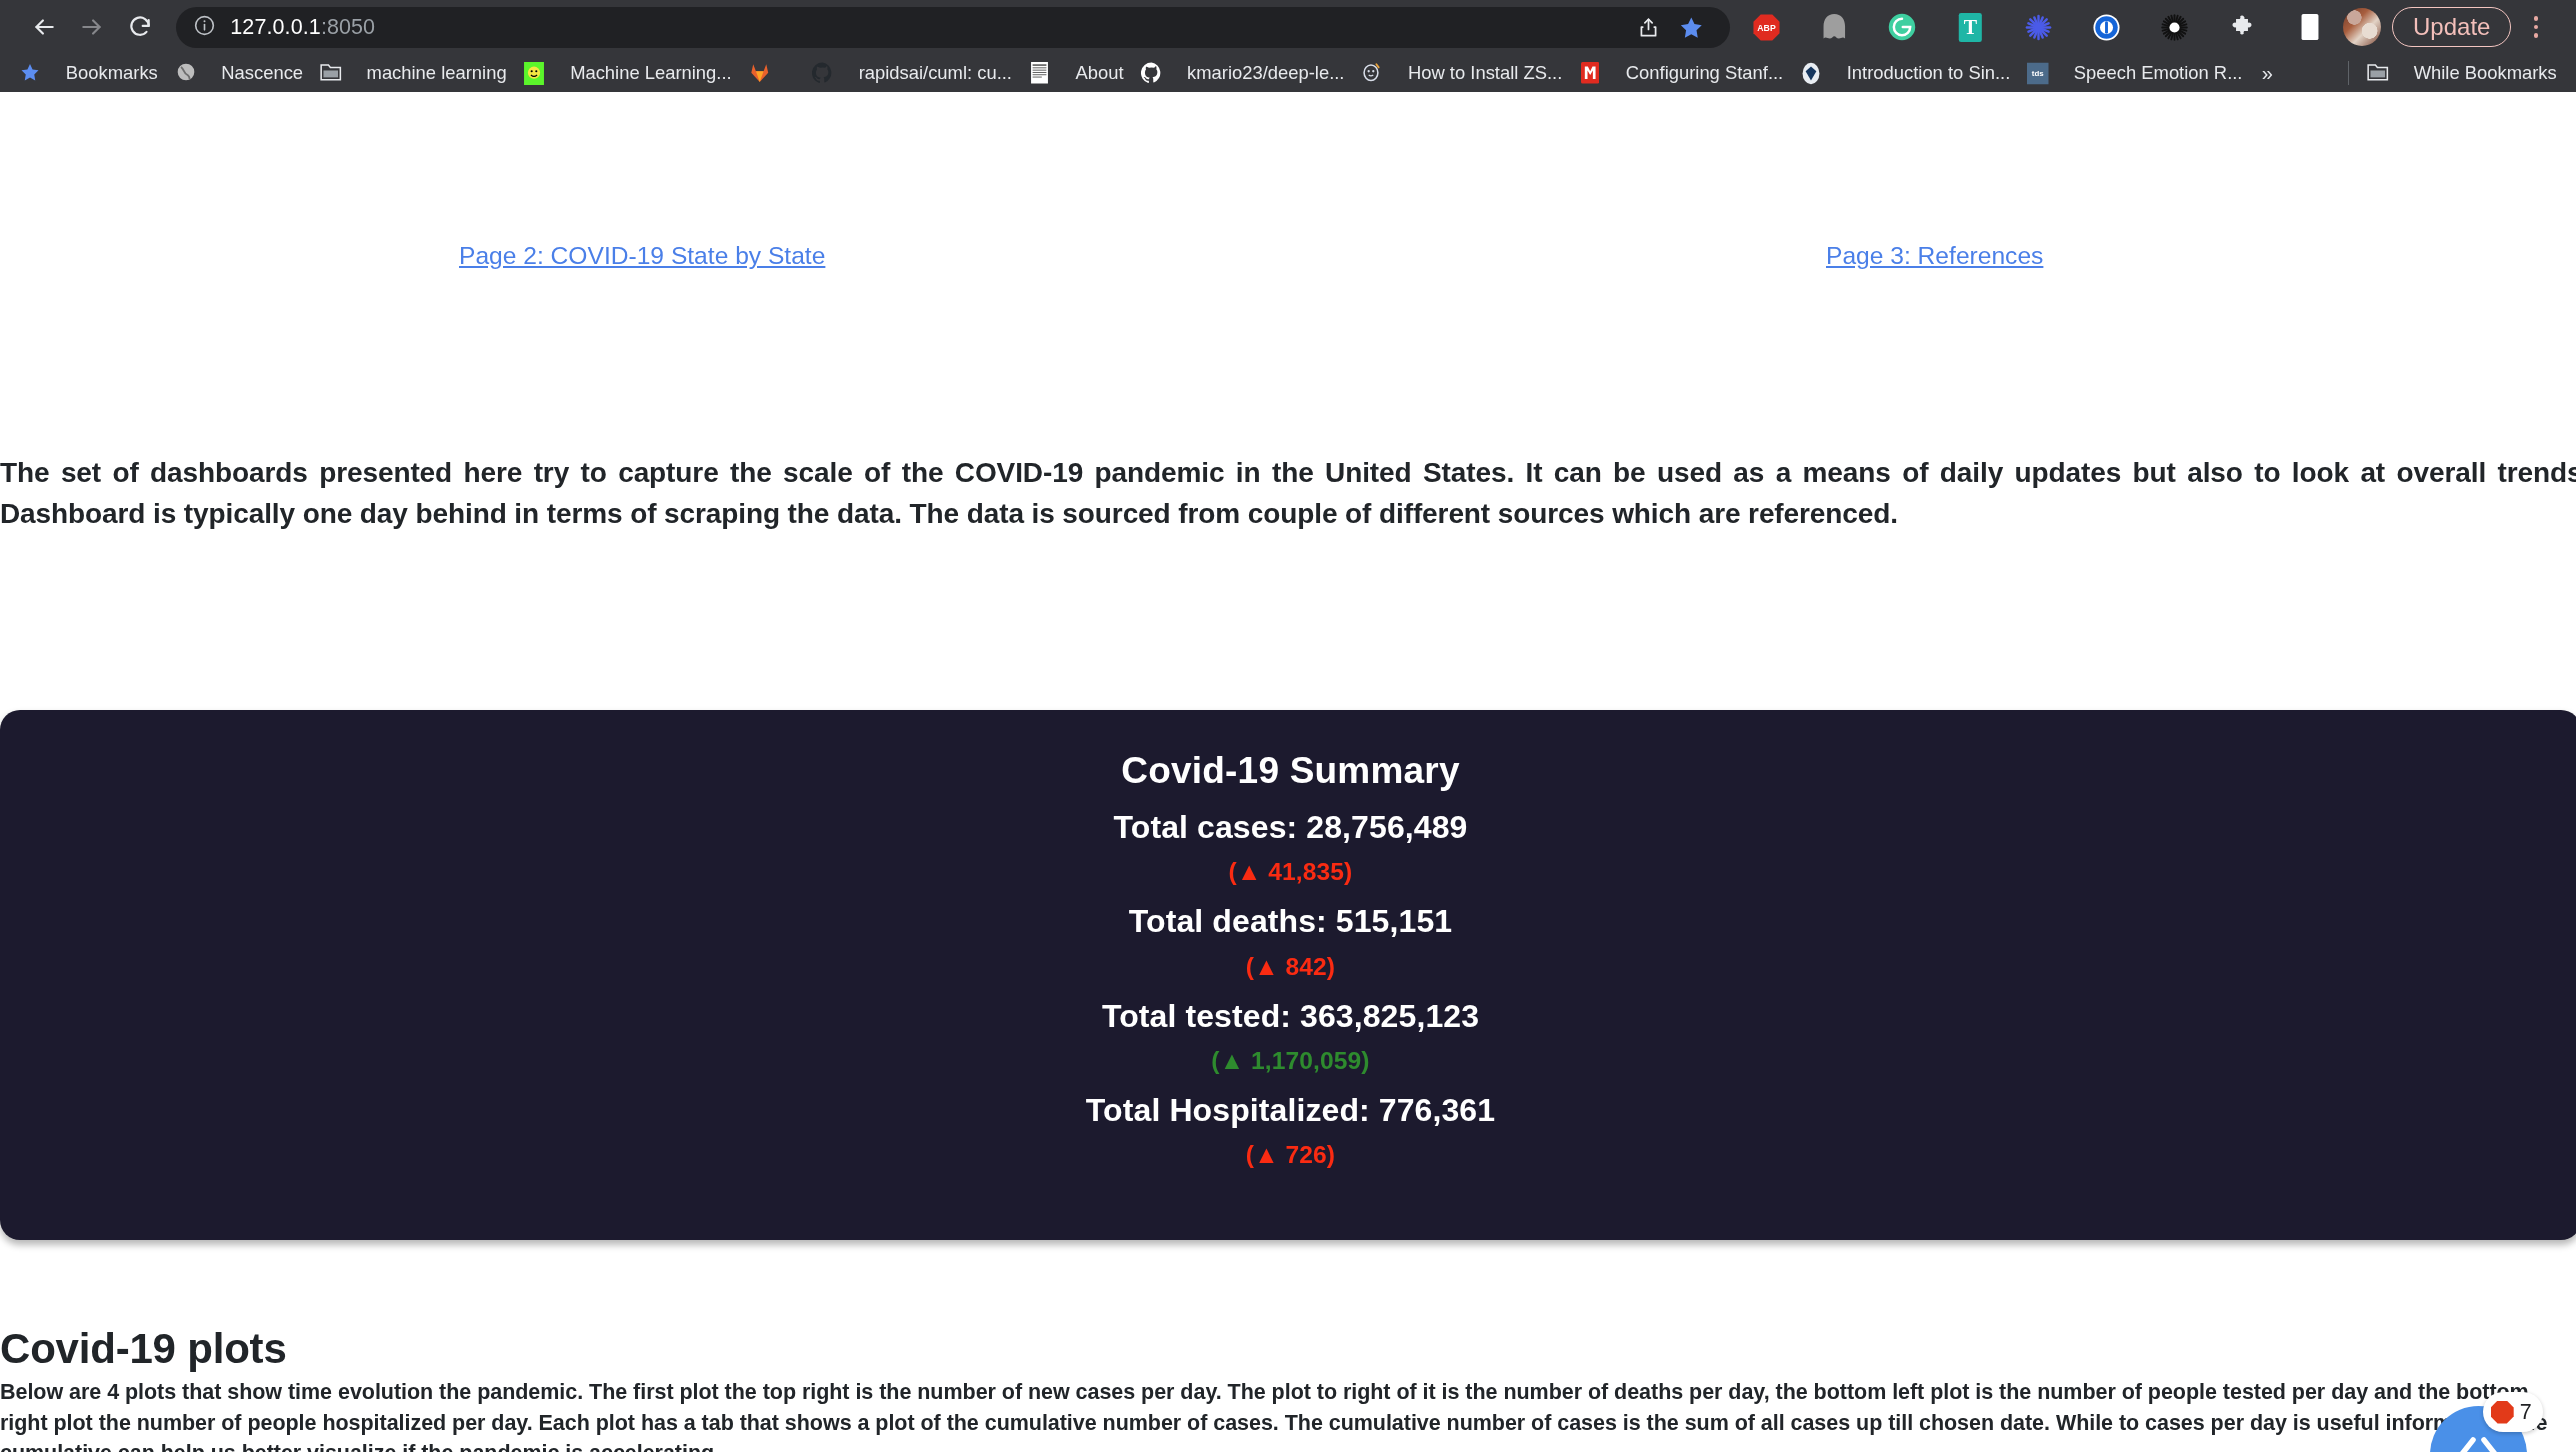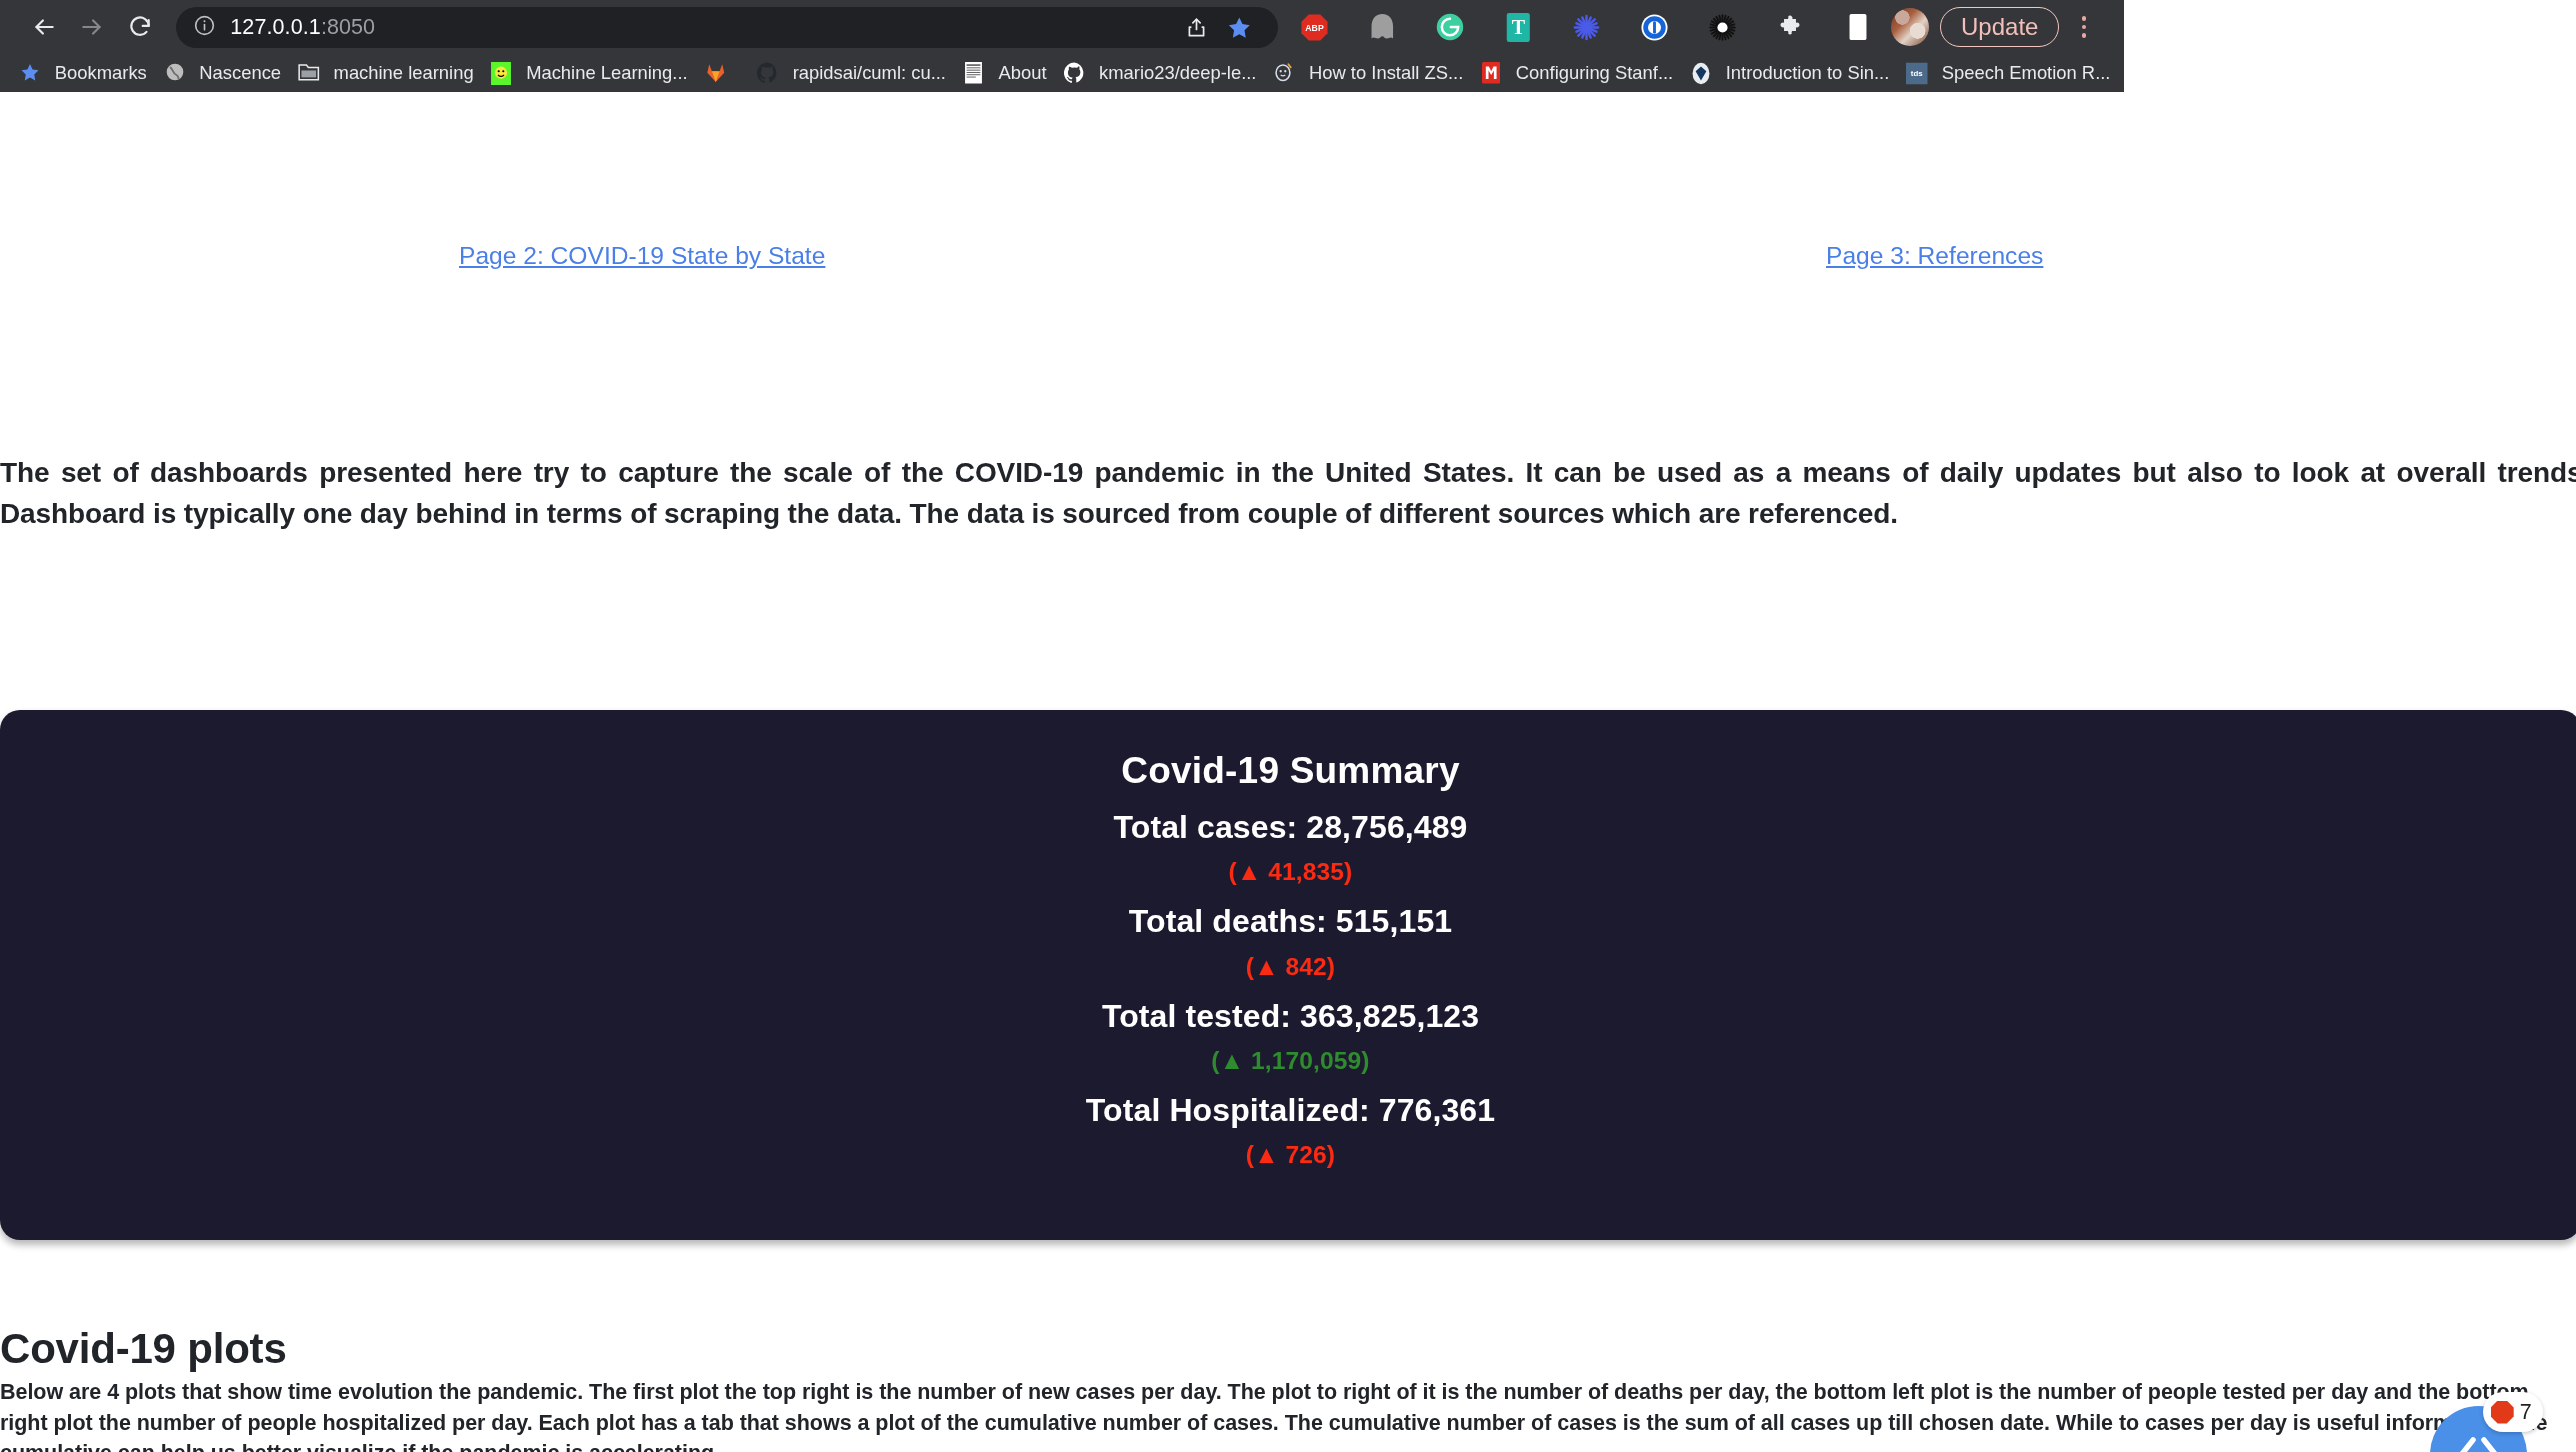--- a/index.html
+++ b/index.html
@@ -7,21 +7,21 @@
     width: 2576px; height: 1452px;
     overflow: hidden;
     font-family: "Liberation Sans", sans-serif;
     background: #ffffff;
   }
 
   
   .browser-chrome {
     background: #35363A;
     height: 92px;
-    width: 2124px;
+    width: 2576px;
     position: relative;
   }
   .toolbar {
     height: 54px;
     display: flex;
     align-items: center;
     padding: 0 20px;
     gap: 0;
   }
   .nav-btn {
@@ -114,21 +114,21 @@
     padding: 0 10.8px;
     gap: 0;
     overflow: hidden;
   }
   .bm {
     display: flex; align-items: center;
     height: 32px;
     padding: 0 8.5px;
     border-radius: 4.6px;
     flex: none;
-    gap: 14px;
+    gap: 25px;
   }
   .bm-label {
     font-size: 18.4px;
     color: #E8EAED;
     white-space: nowrap;
   }
   .bm-ico { width: 21.5px; height: 21.5px; flex: none; display:flex; align-items:flex-start; justify-content:center; }
   .bm-chevrons {
     color: #E8EAED; font-size: 20px; padding: 0 10.8px; flex: none;
   }

